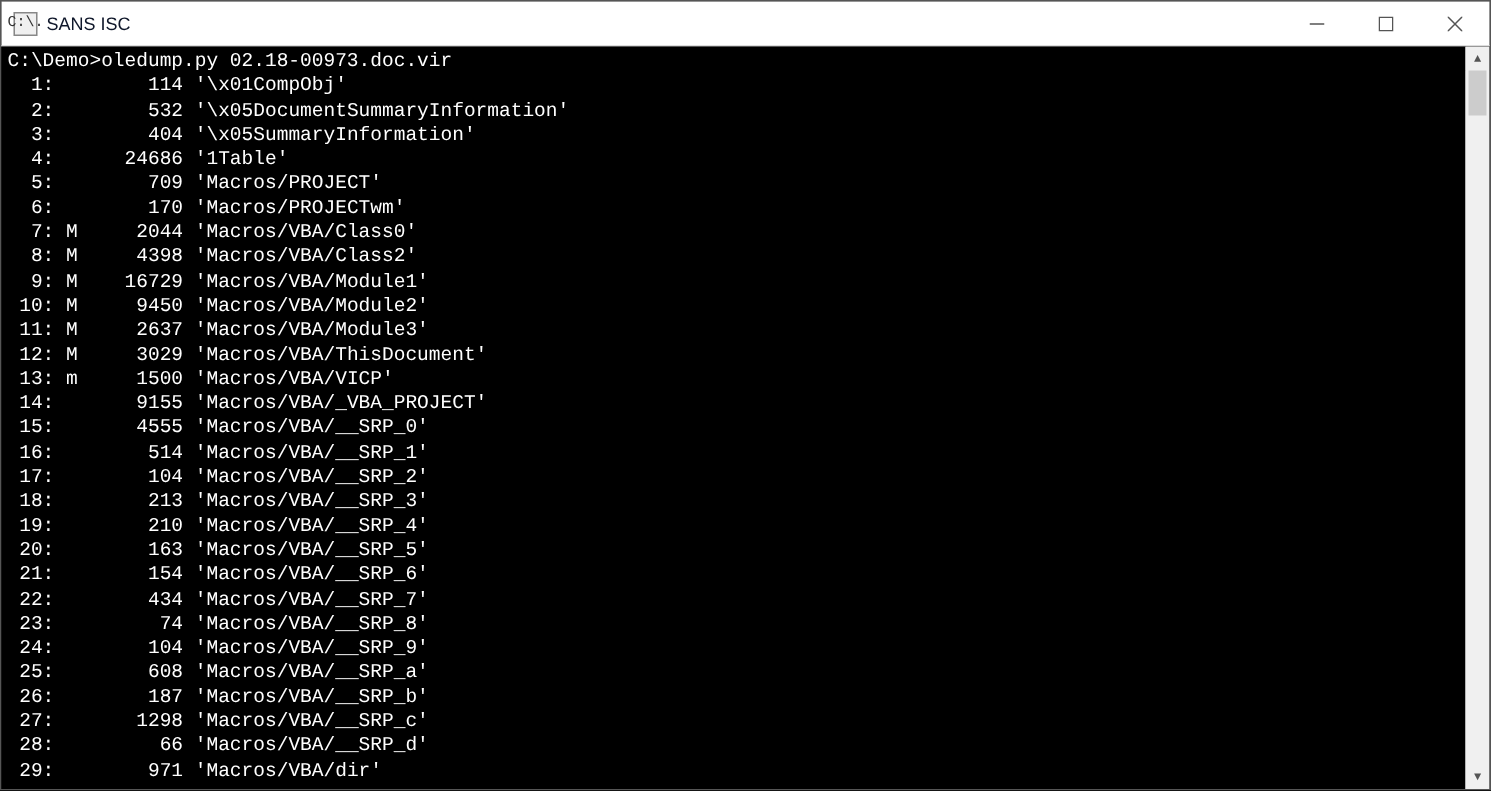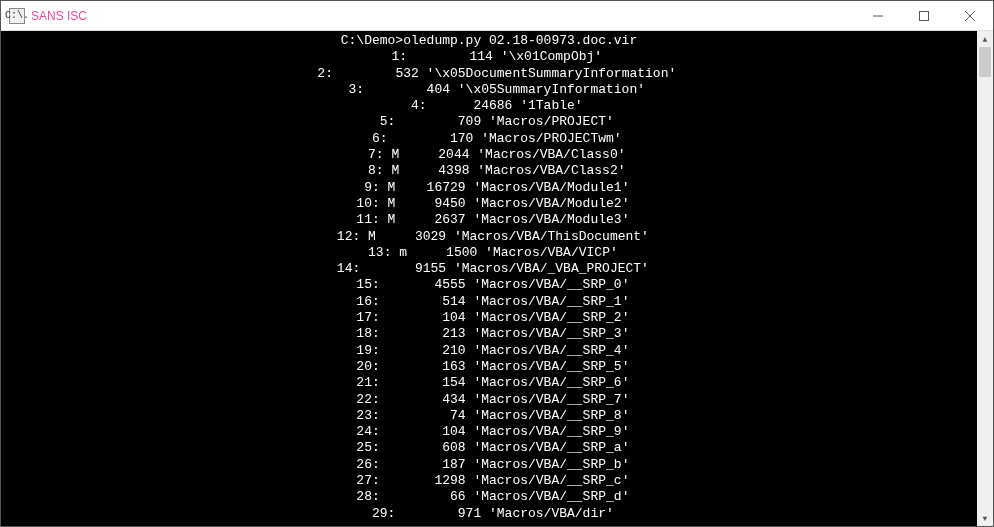--- a/index.html
+++ b/index.html
@@ -33,21 +33,21 @@
     align-items: center;
     justify-content: center;
     font-size: 10px;
     color: #333;
     border: 1px solid #888;
     background: #f0f0f0;
   }
   .titlebar-text {
     font-family: 'Segoe UI', Tahoma, sans-serif;
     font-size: 12px;
-    color: #ec4899;
+    color: #0f172a;
     flex: 1;
   }
   .titlebar-controls {
     display: flex;
     height: 100%;
   }
   .titlebar-btn {
     width: 46px;
     height: 100%;
     display: flex;
@@ -56,21 +56,20 @@
     font-family: 'Segoe UI', sans-serif;
     color: #555;
     cursor: pointer;
   }
   .titlebar-btn svg line, .titlebar-btn svg rect, .titlebar-btn svg path { stroke: #555; }
   .console-area {
     flex: 1;
     background: #000;
     display: flex;
     overflow: hidden;
-    text-align: center;
   }
   .console-content {
     flex: 1;
     color: #fff;
     font-size: 13px;
     line-height: 16.3px;
     padding: 2px 4px;
     white-space: pre;
     overflow: hidden;
   }

